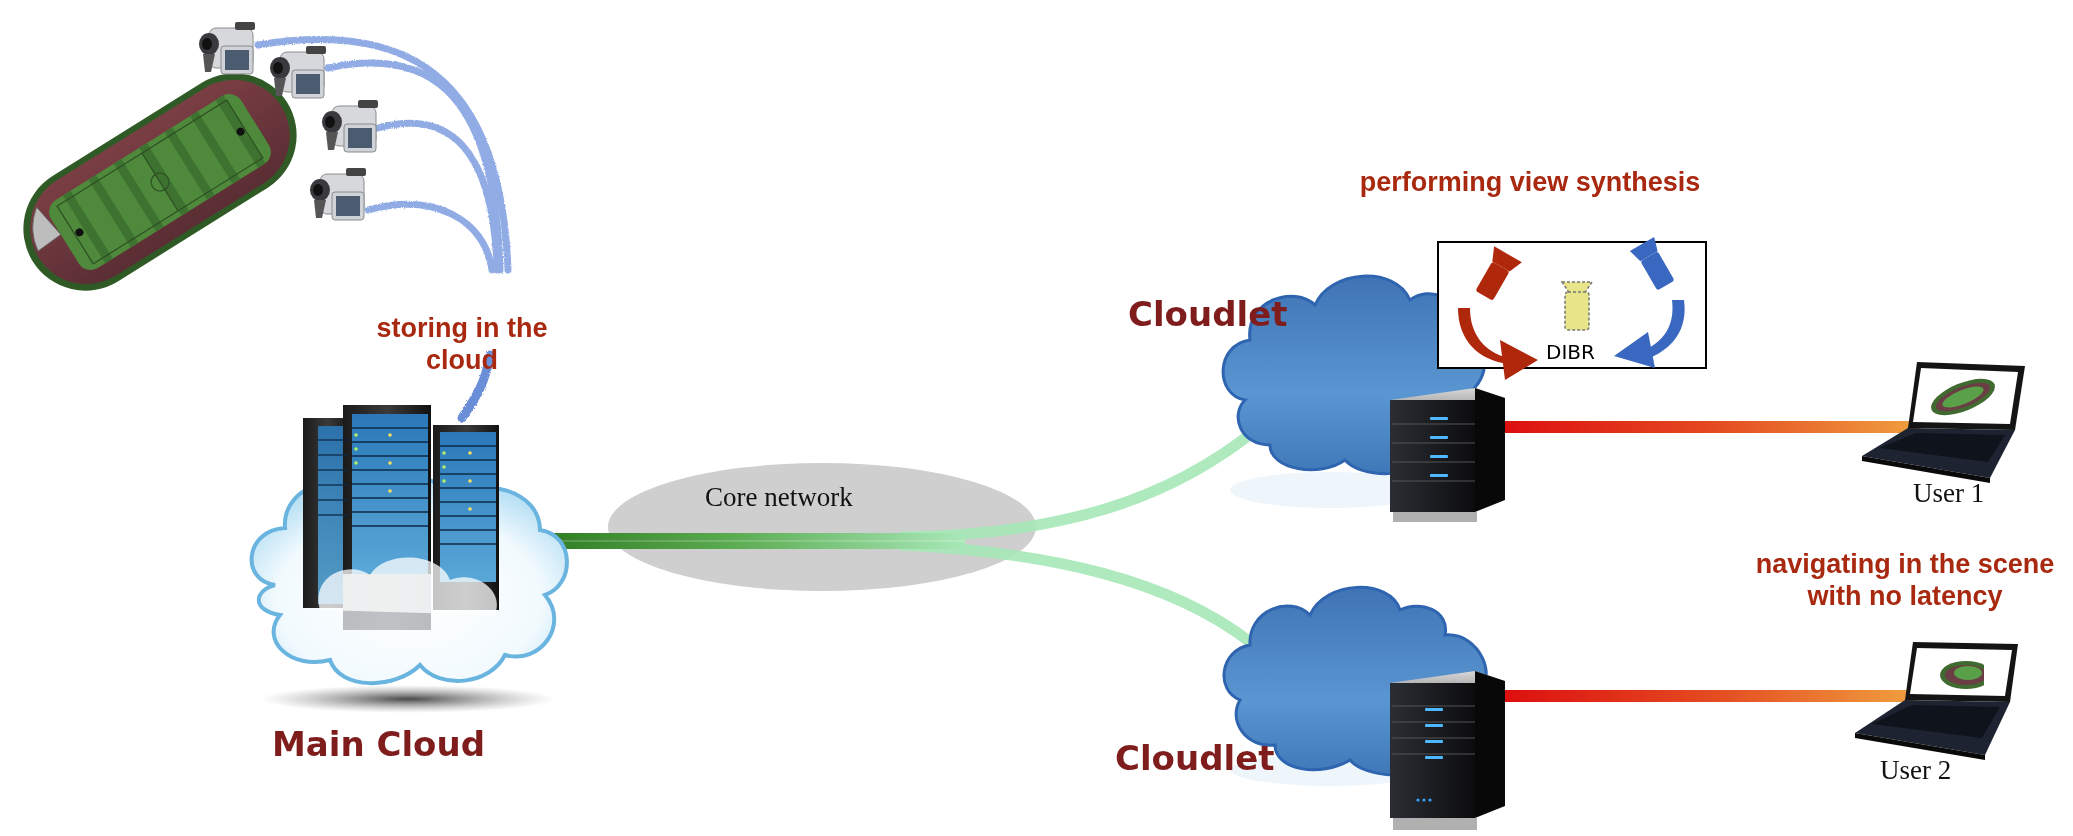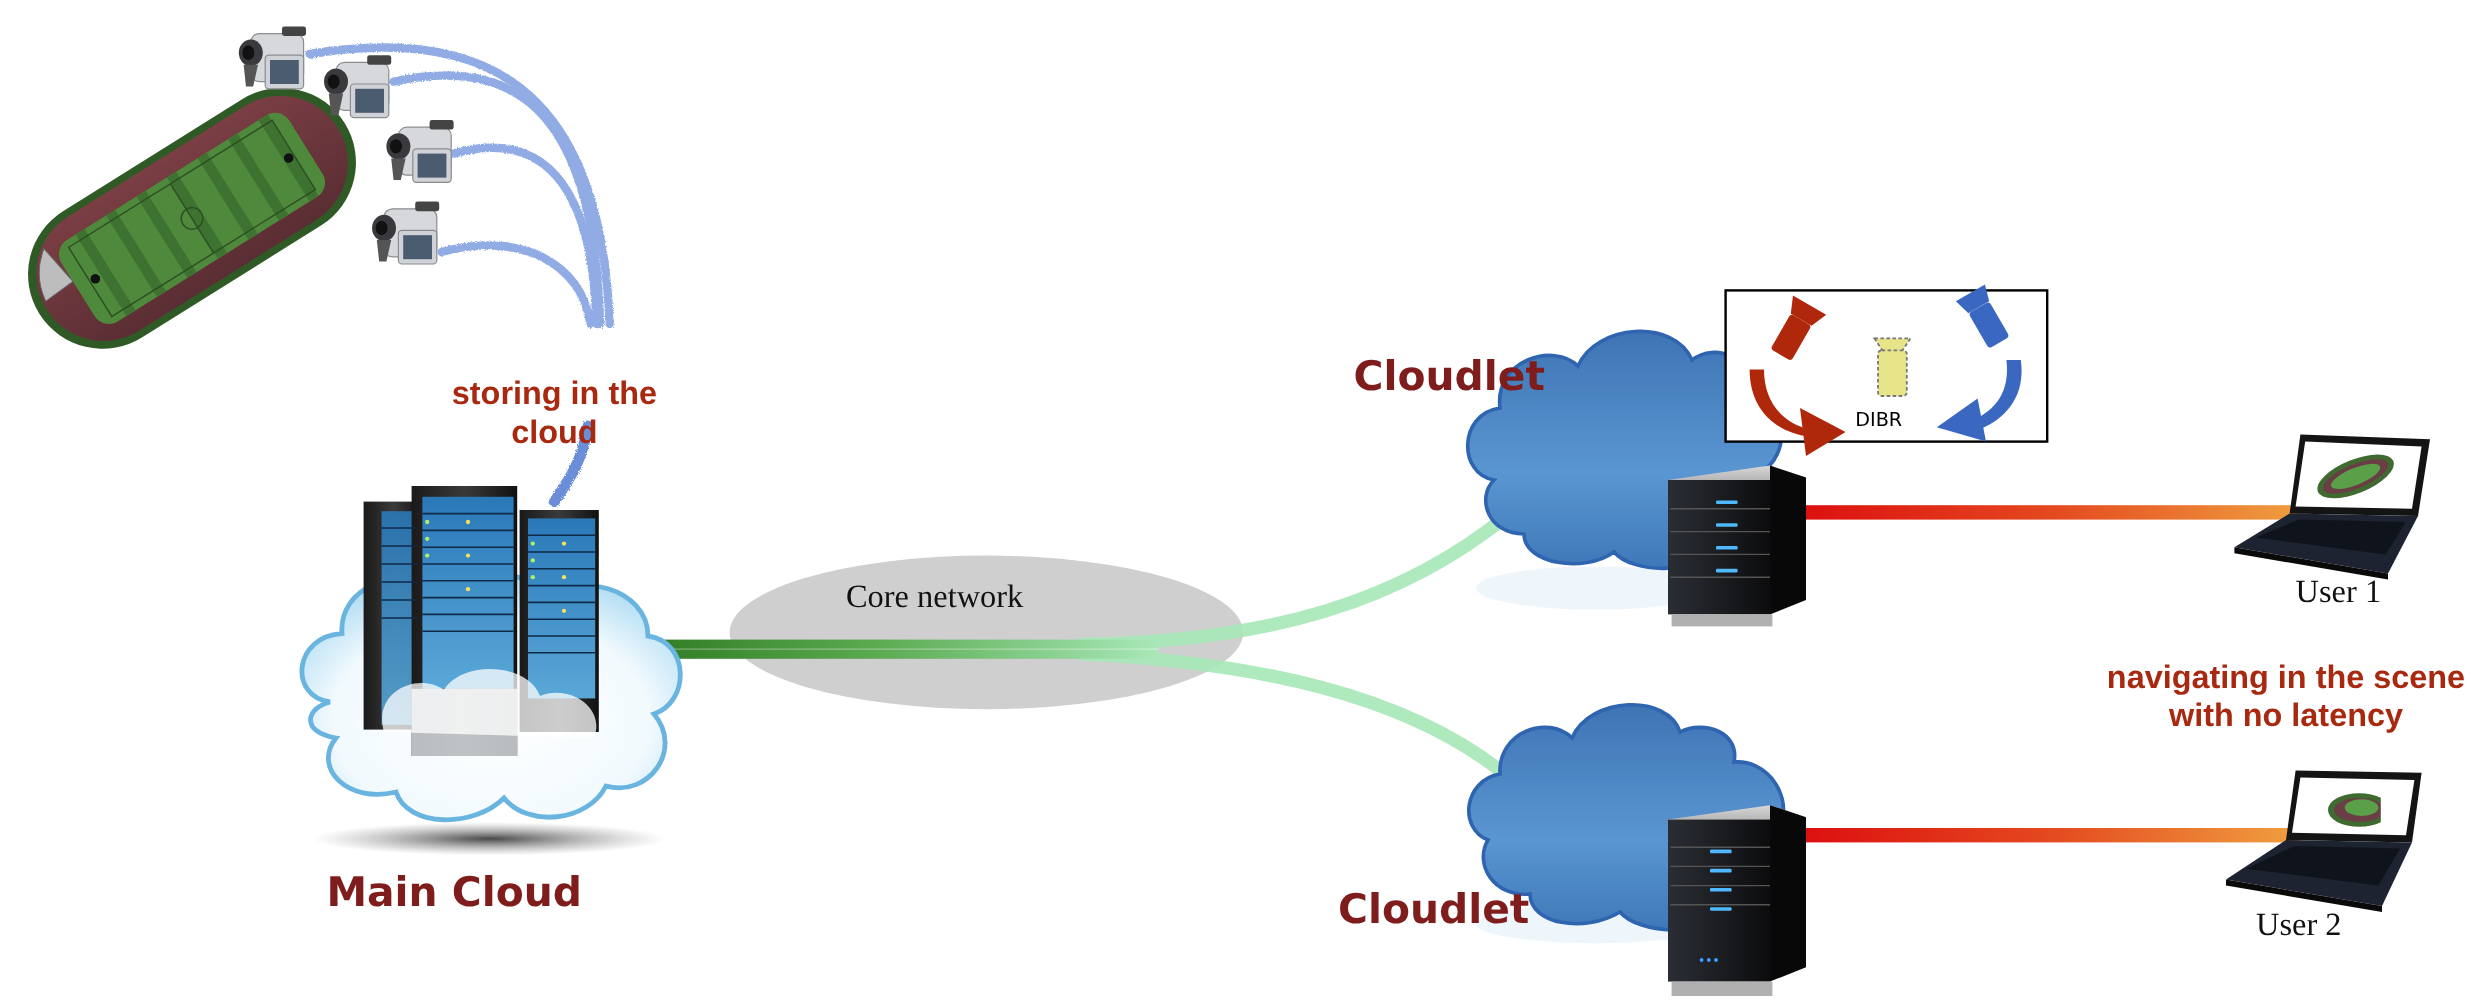--- a/index.html
+++ b/index.html
@@ -2,21 +2,21 @@
 <html><head>
 <meta charset="utf-8">
 <style>
   html, body { margin:0; padding:0; background:#ffffff; }
   body { width:2073px; height:836px; position:relative; overflow:hidden; font-family:"Liberation Sans", sans-serif; }
   #canvas { position:absolute; left:0; top:0; width:2073px; height:836px; }
   .lbl { position:absolute; white-space:nowrap; }
   .annot { color:#a8290f; font-family:"Liberation Sans", sans-serif; font-weight:bold; font-size:27px; line-height:32px; text-align:center; }
   .node-title { color:#7f1d1d; font-family:"DejaVu Sans", sans-serif; font-weight:bold; font-size:34px; }
   .serif-lbl { color:#111; font-family:"Liberation Serif", serif; font-size:27px; }
-  .dibr-lbl { font-family:"DejaVu Sans", sans-serif; font-size:16px; color:#000; }
+  .dibr-lbl { font-family:"DejaVu Sans", sans-serif; font-size:20px; color:#000; }
 </style>
 </head>
 <body>
 
 <svg id="canvas" width="2073" height="836" viewBox="0 0 2073 836" xmlns="http://www.w3.org/2000/svg">
   <defs>
     <linearGradient id="gTrack" x1="0" y1="0" x2="0" y2="1">
       <stop offset="0" stop-color="#7a3e44"></stop>
         <stop offset="1" stop-color="#5a2e34"></stop>
     </linearGradient>
@@ -314,20 +314,21 @@
     </g>
   </g>
 </svg>
 
 <div class="lbl annot" style="left:367px; top:280px; width:190px;margin-top:32px;">
   <div>storing in the</div>
   <div>cloud</div>
 </div>
 
 <div class="lbl annot" style="left:1330px; top:166px; width:400px;">
+  <div>performing view synthesis</div>
 </div>
 
 <div class="lbl annot" style="left:1730px; top:548px; width:350px;">
   <div>navigating in the scene</div>
   <div>with no latency</div>
 </div>
 
 <div class="lbl node-title" style="left:272px; top:724px;">Main Cloud</div>
 <div class="lbl node-title" style="left:1128px; top:294px;">Cloudlet</div>
 <div class="lbl node-title" style="left:1115px; top:738px;">Cloudlet</div>

